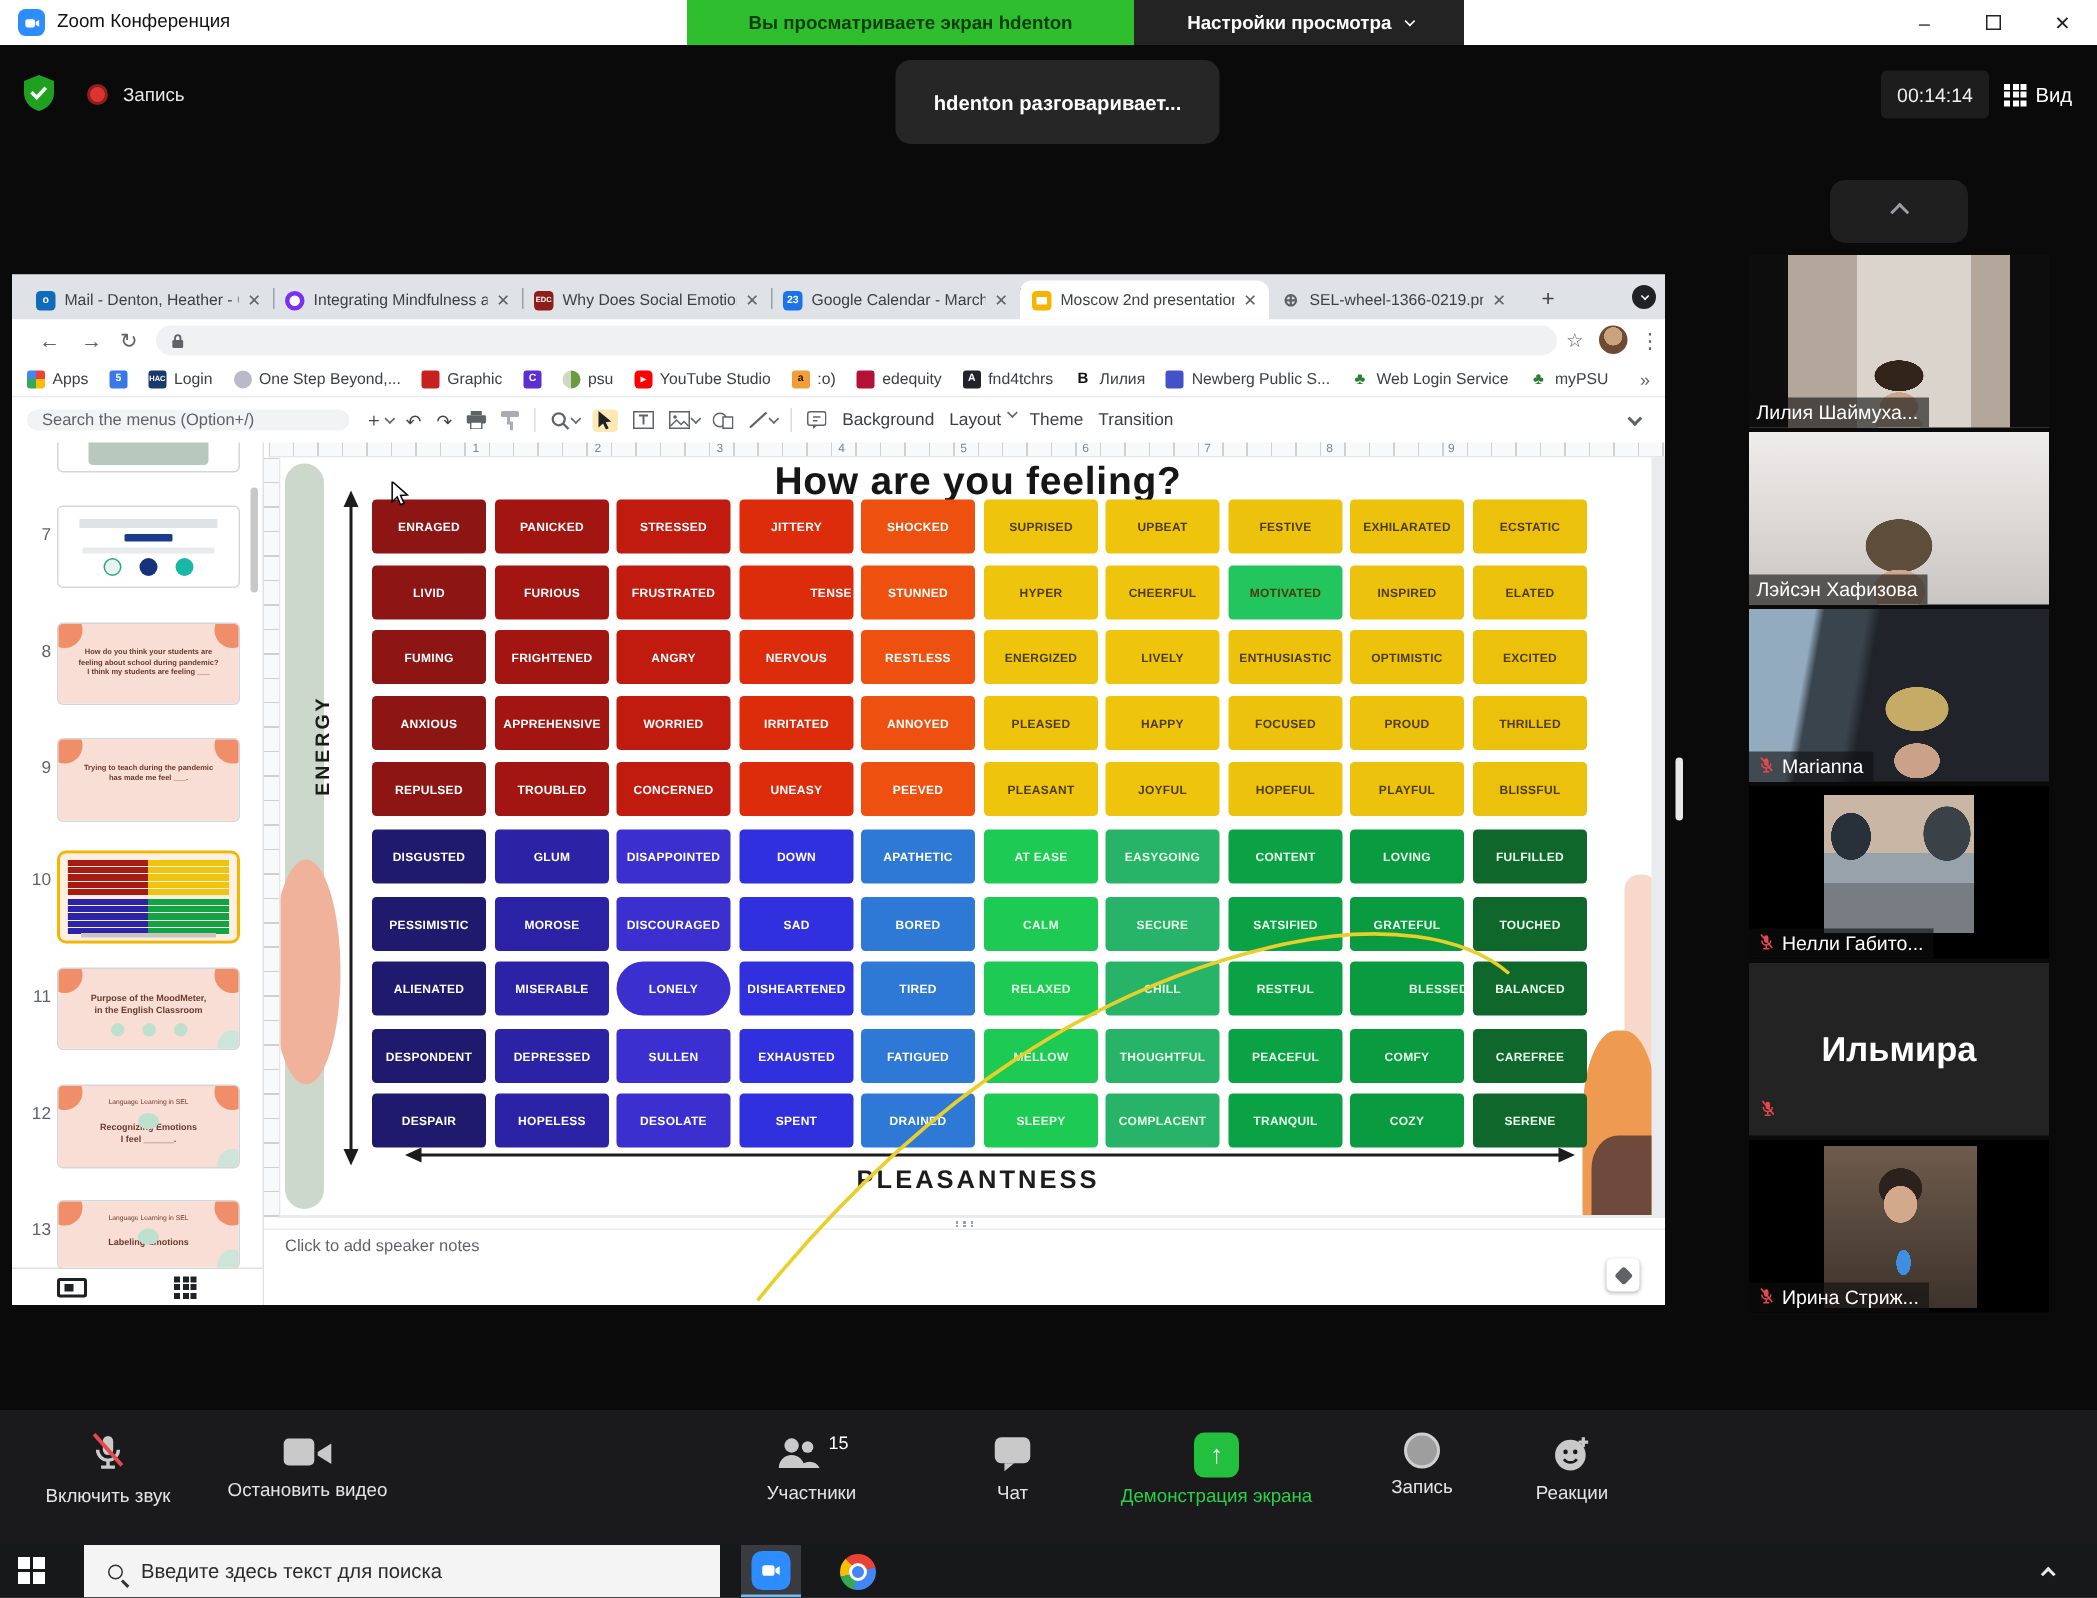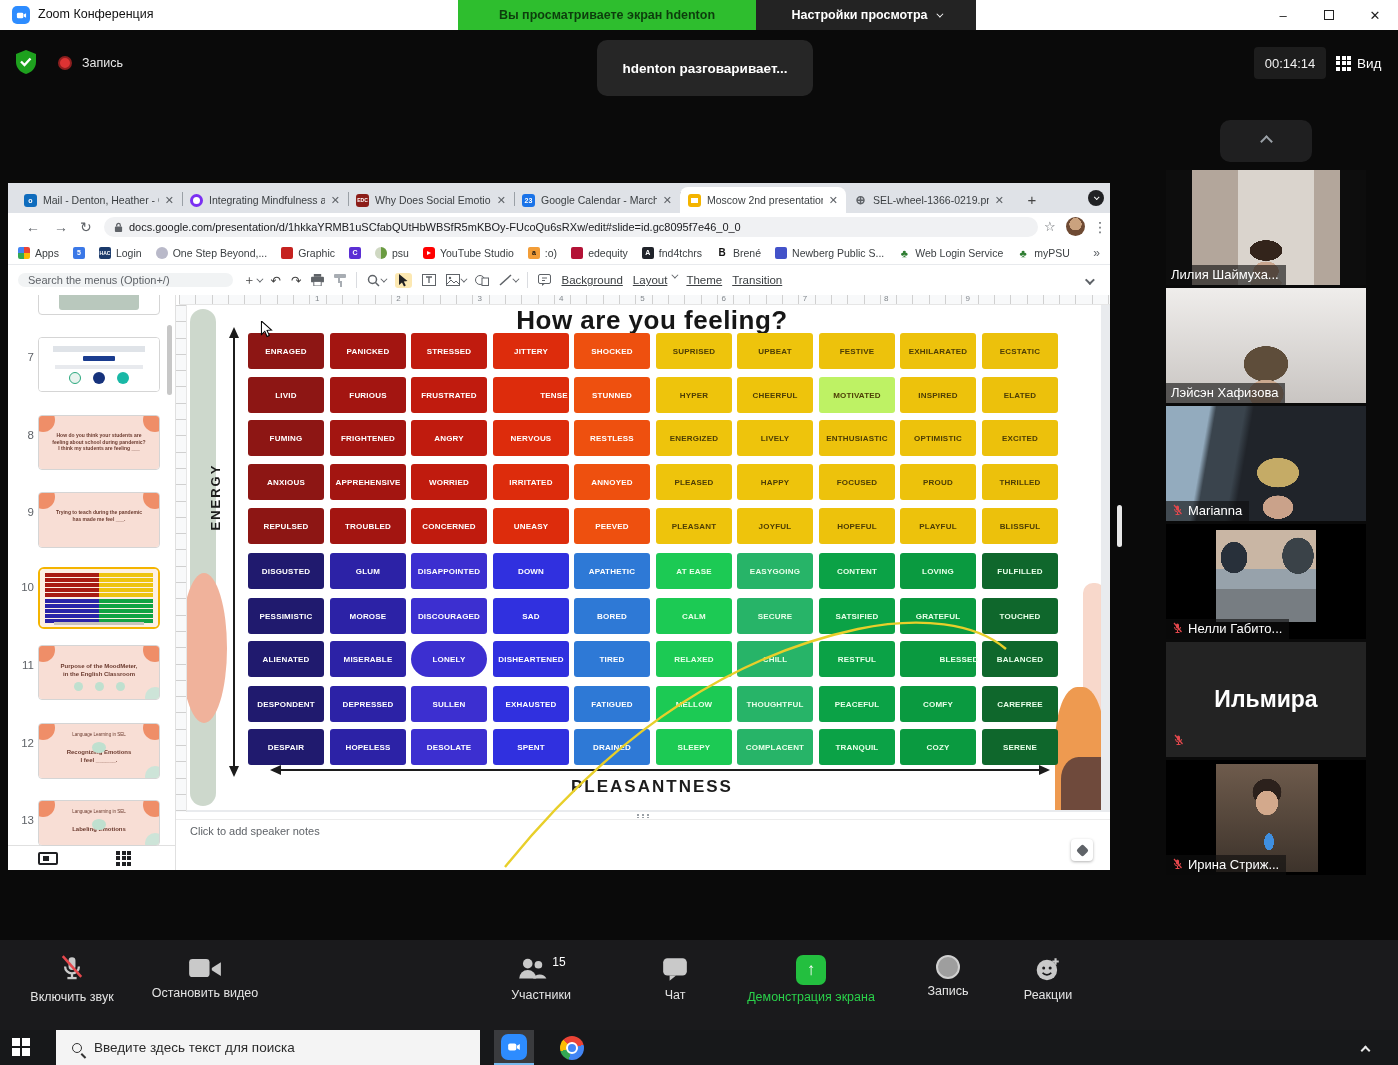--- a/index.html
+++ b/index.html
@@ -96,21 +96,21 @@
   .bm-overflow { margin-left:auto; color:#5f6368; font-size:12px; }
 
   .gtoolbar { position:absolute; left:0; top:82px; width:1102px; height:30px; background:#fff;
               display:flex; align-items:center; padding:0 10px; gap:10px; }
   .menus-search { width:215px; height:14px; background:#f1f3f4; border-radius:11px; display:flex;
                   align-items:center; padding:0 10px; font-size:11px; color:#5f6368; }
   .ti { color:#444; font-size:12.5px; display:flex; align-items:center; cursor:pointer; }
   .ti.sel { background:#fce8b2; border-radius:3px; padding:1px 3px; }
   .ti svg { display:block; }
   .tsep { width:1px; height:16px; background:#dadce0; }
-  .menu-txt { font-size:11.5px; color:#3c4043; cursor:pointer; display:flex; align-items:flex-start; gap:4px;text-decoration:underline; }
+  .menu-txt { font-size:11.5px; color:#3c4043; cursor:pointer; display:flex; align-items:flex-start; gap:4px; }
   .menu-txt .chev { border-color:#5f6368; }
   .gt-collapse { margin-left:auto; margin-right:8px; }
   .gt-collapse .chev { border-color:#5f6368; }
 
   .ruler { position:absolute; left:171px; top:112px; width:931px; height:10px; background:#f8f9fa;
            border-bottom:1px solid #e6e6e6;
            background-image:repeating-linear-gradient(90deg,#d0d0d0 0 1px,transparent 1px 16.3px); }
   .ruler b { position:absolute; top:-1px; font-size:8px; color:#80868b; font-weight:normal; }
 
   
@@ -347,21 +347,20 @@
       </div>
     <div class="urlrow">
       <span class="nav-ic" style="left:18px">←</span>
       <span class="nav-ic" style="left:46px">→</span>
       <span class="nav-ic" style="left:72px">↻</span>
       <div class="url-pill">
         <svg width="9" height="11" viewBox="0 0 10 12">
             <rect x="1" y="5" width="8" height="6" rx="1" fill="#5f6368"></rect>
             <path d="M3 5V3.5a2 2 0 014 0V5" stroke="#5f6368" stroke-width="1.4" fill="none"></path>
           </svg>
-        <span class="url-text">docs.google.com/presentation/d/1hkkaYRMB1uSCfabQUtHbWBSfR5mKBOy-FUcoQu6sRXw/edit#slide=id.gc8095f7e46_0_0</span>
       </div>
       <span class="nav-ic" style="left:1036px; font-size:13px">☆</span>
       <span class="avatar"></span>
       <span class="nav-ic" style="left:1085px">⋮</span>
     </div>
     <div class="bookmarks" id="bookmarks">
         <div class="bm">
           <span class="bmi bmi-apps"></span>
           <span class="lbl">Apps</span>
         </div>
@@ -400,21 +399,21 @@
         <div class="bm">
           <span class="bmi bmi-ed-red"></span>
           <span class="lbl">edequity</span>
         </div>
         <div class="bm">
           <span class="bmi bmi-dark-a">A</span>
           <span class="lbl">fnd4tchrs</span>
         </div>
         <div class="bm">
           <span class="bmi bmi-letter-b">B</span>
-          <span class="lbl">Brené</span>
+          <span class="lbl">Лилия</span>
         </div>
         <div class="bm">
           <span class="bmi bmi-news-blue"></span>
           <span class="lbl">Newberg Public S...</span>
         </div>
         <div class="bm">
           <span class="bmi bmi-tree">♣</span>
           <span class="lbl">Web Login Service</span>
         </div>
         <div class="bm">
@@ -655,21 +654,21 @@
           <div class="cell" style="left: 632px; top: 28px; background: rgb(237, 194, 12); color: rgb(77, 61, 5);">FESTIVE</div>
           <div class="cell" style="left: 713px; top: 28px; background: rgb(237, 194, 12); color: rgb(77, 61, 5);">EXHILARATED</div>
           <div class="cell" style="left: 795px; top: 28px; background: rgb(236, 193, 12); color: rgb(77, 61, 5);">ECSTATIC</div>
           <div class="cell" style="left: 61px; top: 72px; background: rgb(141, 22, 20); color: rgb(255, 255, 255);">LIVID</div>
           <div class="cell" style="left: 143px; top: 72px; background: rgb(163, 21, 17); color: rgb(255, 255, 255);">FURIOUS</div>
           <div class="cell" style="left: 224px; top: 72px; background: rgb(192, 27, 14); color: rgb(255, 255, 255);">FRUSTRATED</div>
           <div class="cell" style="left: 306px; top: 72px; background: rgb(221, 44, 12); color: rgb(255, 255, 255); padding-left: 46px;">TENSE</div>
           <div class="cell" style="left: 387px; top: 72px; background: rgb(238, 80, 15); color: rgb(255, 255, 255);">STUNNED</div>
           <div class="cell" style="left: 469px; top: 72px; background: rgb(238, 196, 12); color: rgb(77, 61, 5);">HYPER</div>
           <div class="cell" style="left: 550px; top: 72px; background: rgb(238, 196, 12); color: rgb(77, 61, 5);">CHEERFUL</div>
-          <div class="cell" style="left: 632px; top: 72px; background: #bef264; color: rgb(77, 61, 5);">MOTIVATED</div>
+          <div class="cell" style="left: 632px; top: 72px; background: #22c55e; color: rgb(77, 61, 5);">MOTIVATED</div>
           <div class="cell" style="left: 713px; top: 72px; background: rgb(237, 194, 12); color: rgb(77, 61, 5);">INSPIRED</div>
           <div class="cell" style="left: 795px; top: 72px; background: rgb(236, 193, 12); color: rgb(77, 61, 5);">ELATED</div>
           <div class="cell" style="left: 61px; top: 115px; background: rgb(141, 22, 20); color: rgb(255, 255, 255);">FUMING</div>
           <div class="cell" style="left: 143px; top: 115px; background: rgb(163, 21, 17); color: rgb(255, 255, 255);">FRIGHTENED</div>
           <div class="cell" style="left: 224px; top: 115px; background: rgb(192, 27, 14); color: rgb(255, 255, 255);">ANGRY</div>
           <div class="cell" style="left: 306px; top: 115px; background: rgb(221, 44, 12); color: rgb(255, 255, 255);">NERVOUS</div>
           <div class="cell" style="left: 387px; top: 115px; background: rgb(238, 80, 15); color: rgb(255, 255, 255);">RESTLESS</div>
           <div class="cell" style="left: 469px; top: 115px; background: rgb(238, 196, 12); color: rgb(77, 61, 5);">ENERGIZED</div>
           <div class="cell" style="left: 550px; top: 115px; background: rgb(238, 196, 12); color: rgb(77, 61, 5);">LIVELY</div>
           <div class="cell" style="left: 632px; top: 115px; background: rgb(237, 194, 12); color: rgb(77, 61, 5);">ENTHUSIASTIC</div>

